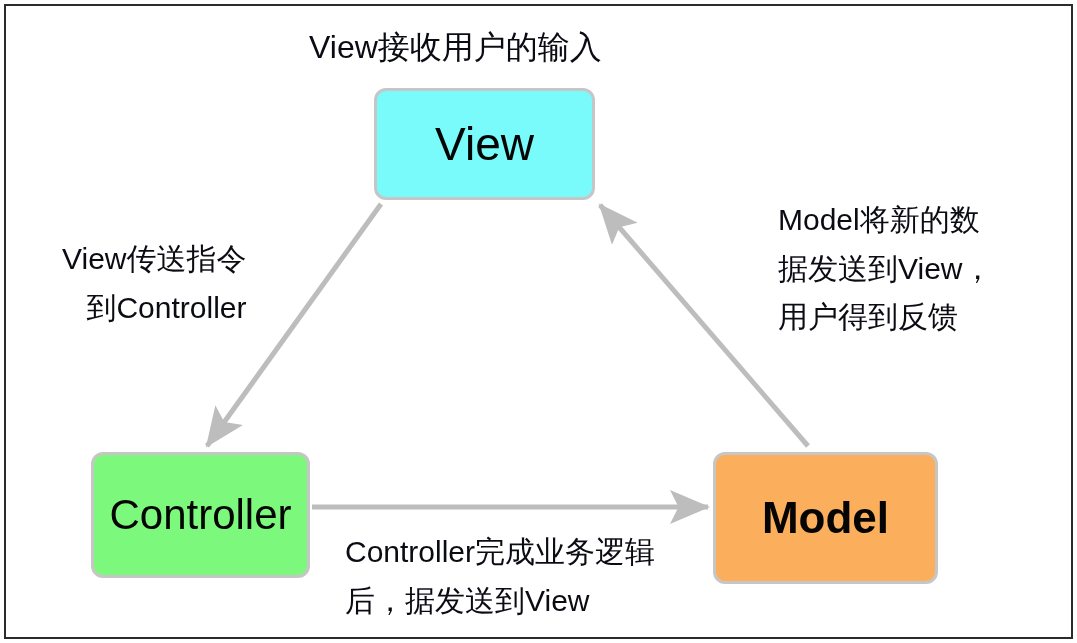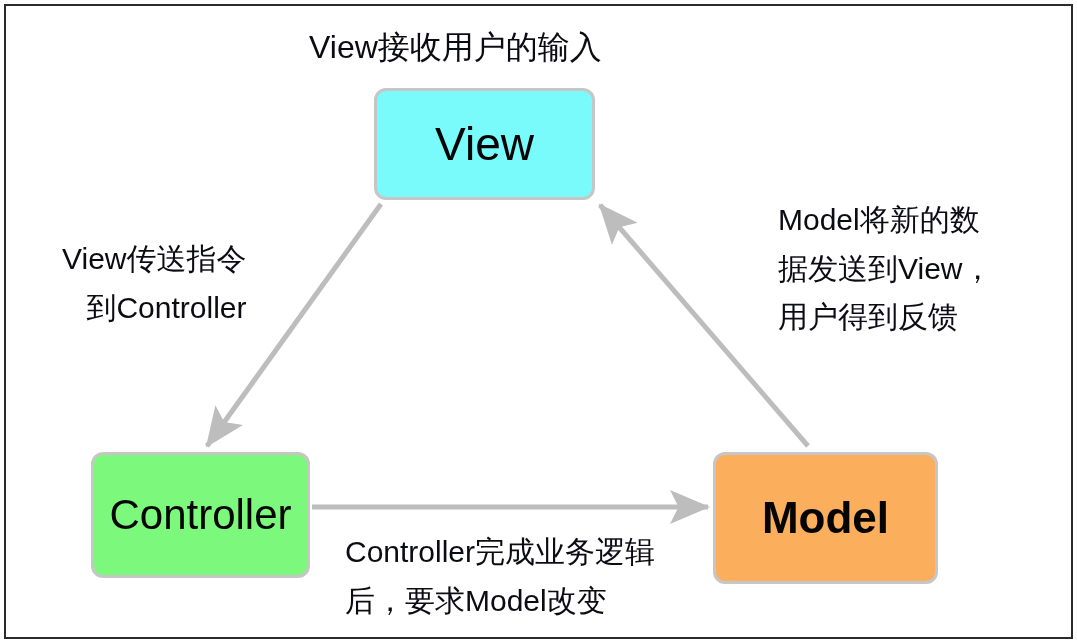--- a/index.html
+++ b/index.html
@@ -124,21 +124,21 @@
   <div class="caption" id="caption-top">View接收用户的输入</div>
 
   <div class="caption" id="caption-left">View传送指令
 到Controller</div>
 
   <div class="caption" id="caption-right">Model将新的数
 据发送到View，
 用户得到反馈</div>
 
   <div class="caption" id="caption-bottom">Controller完成业务逻辑
-后，要求Model改变</div>
+后，据发送到View</div>
 
   <div class="node" id="node-view">View</div>
 
   <div class="node" id="node-controller">Controller</div>
 
   <div class="node" id="node-model">Model</div>
 
   <div id="frame"></div>
 </div>
 

